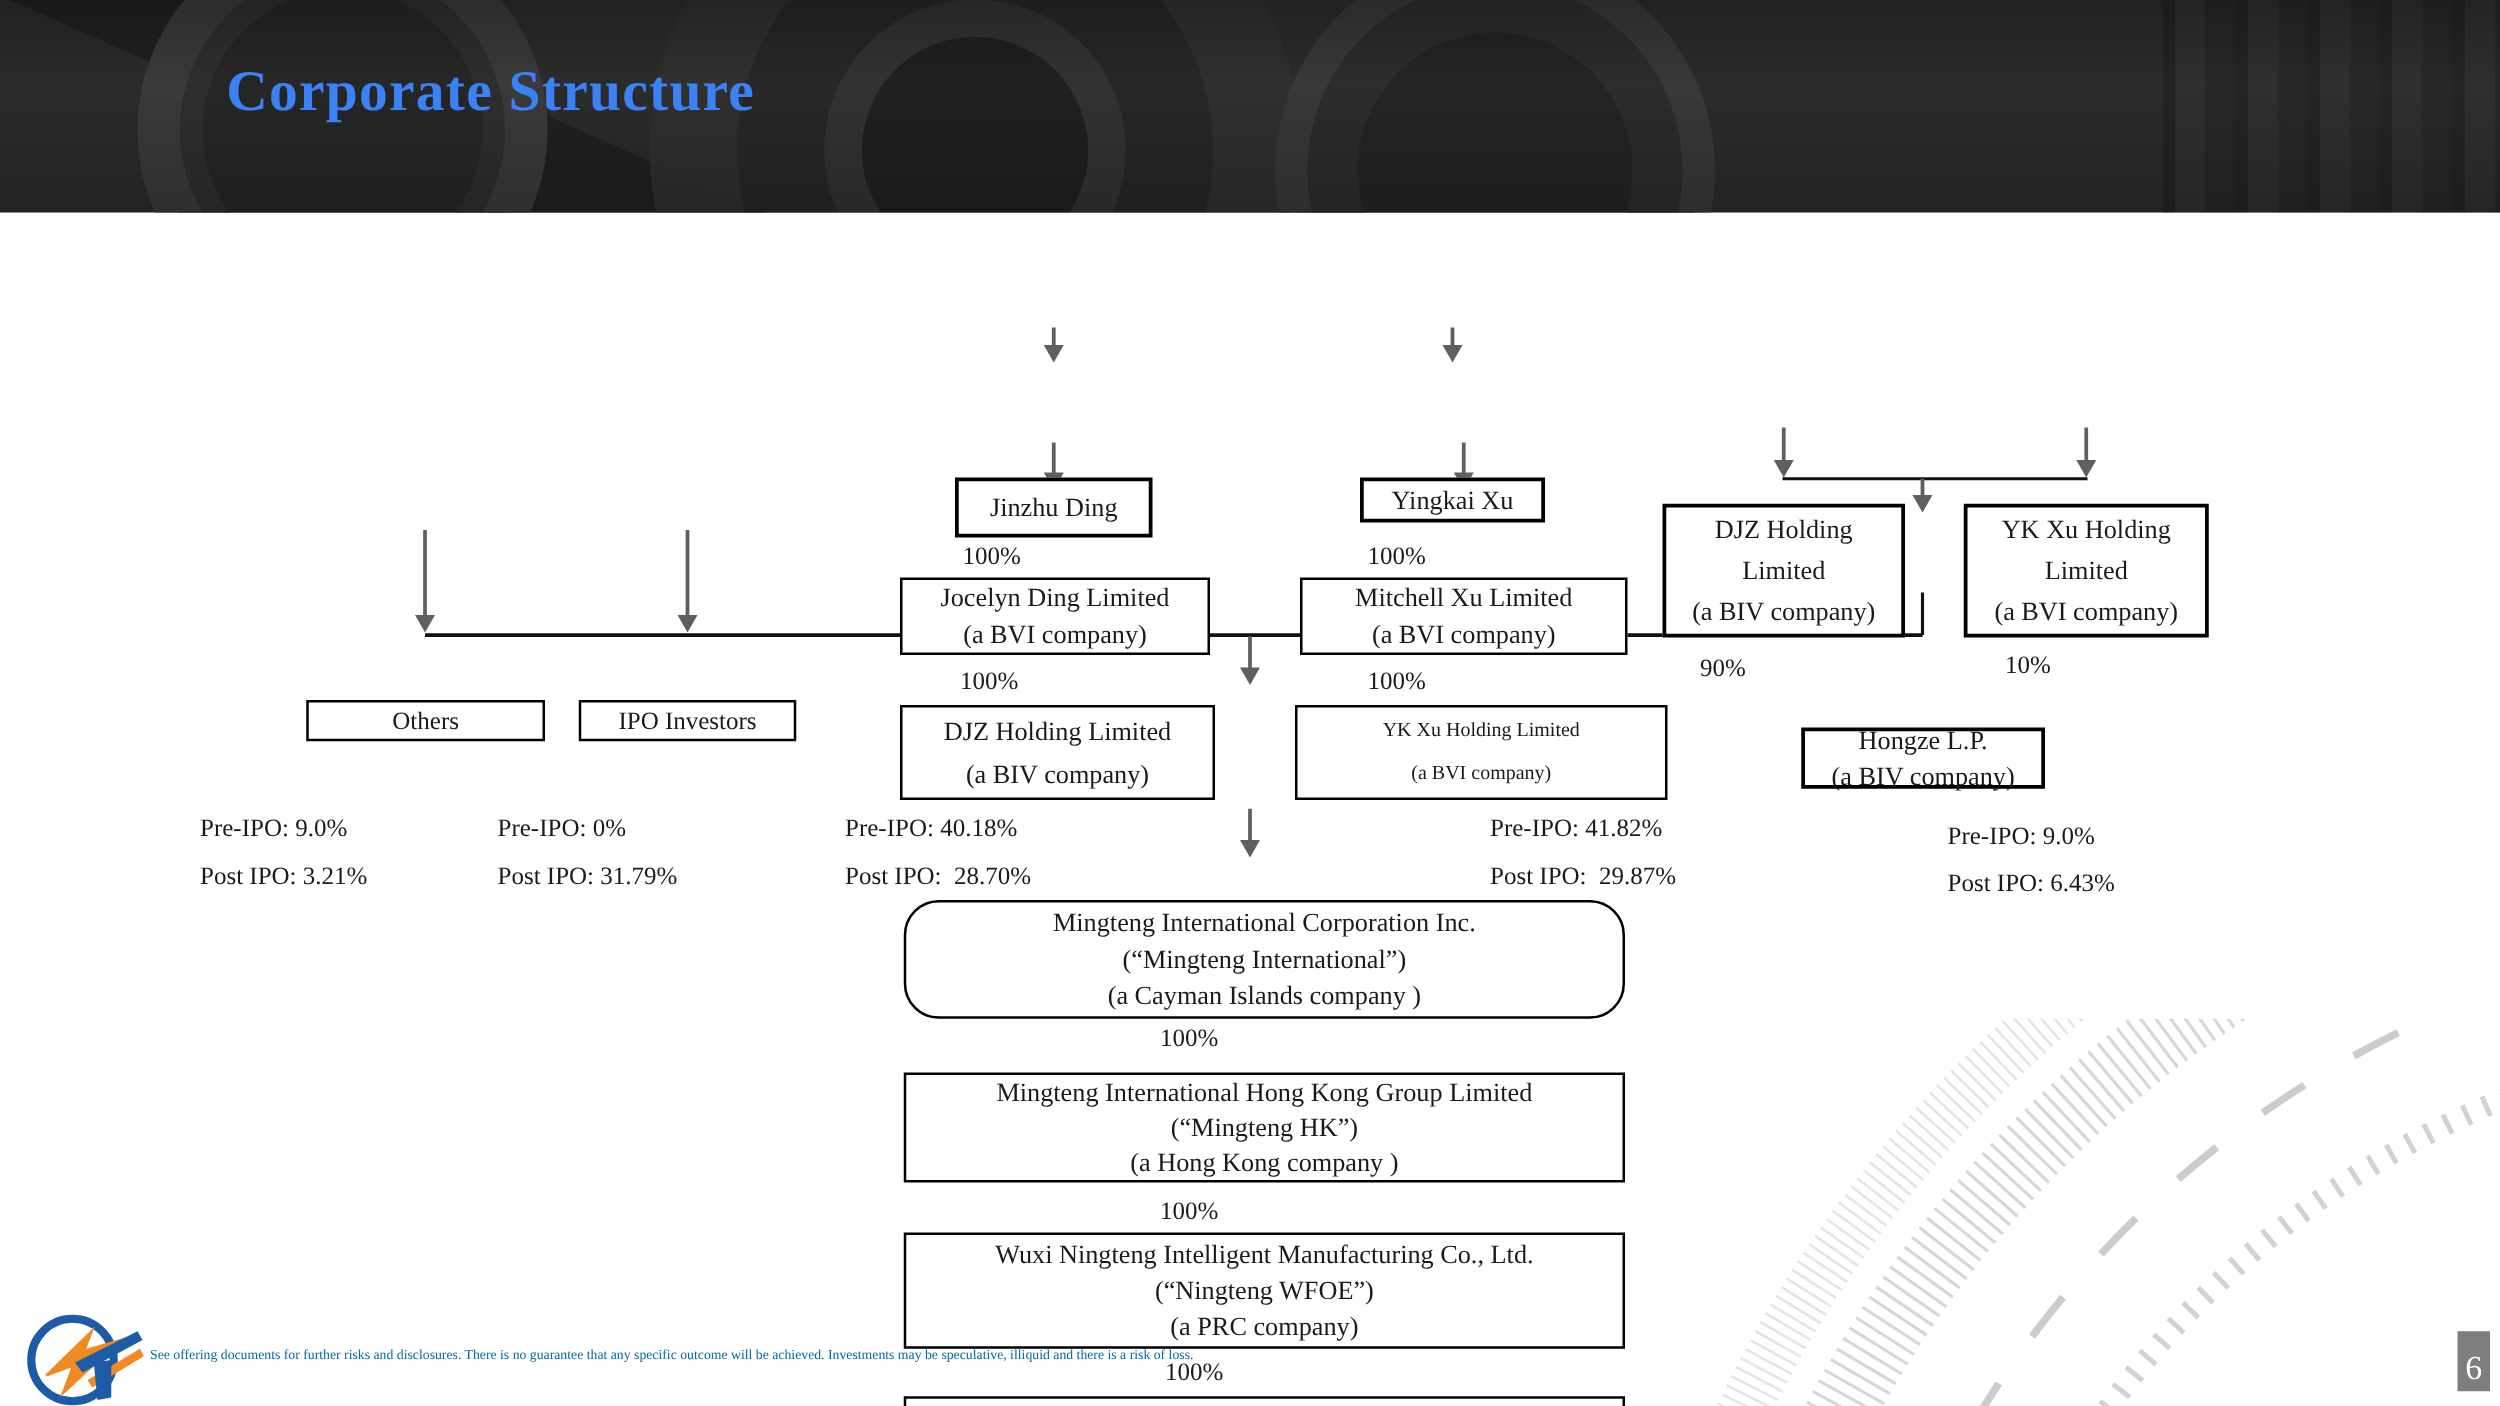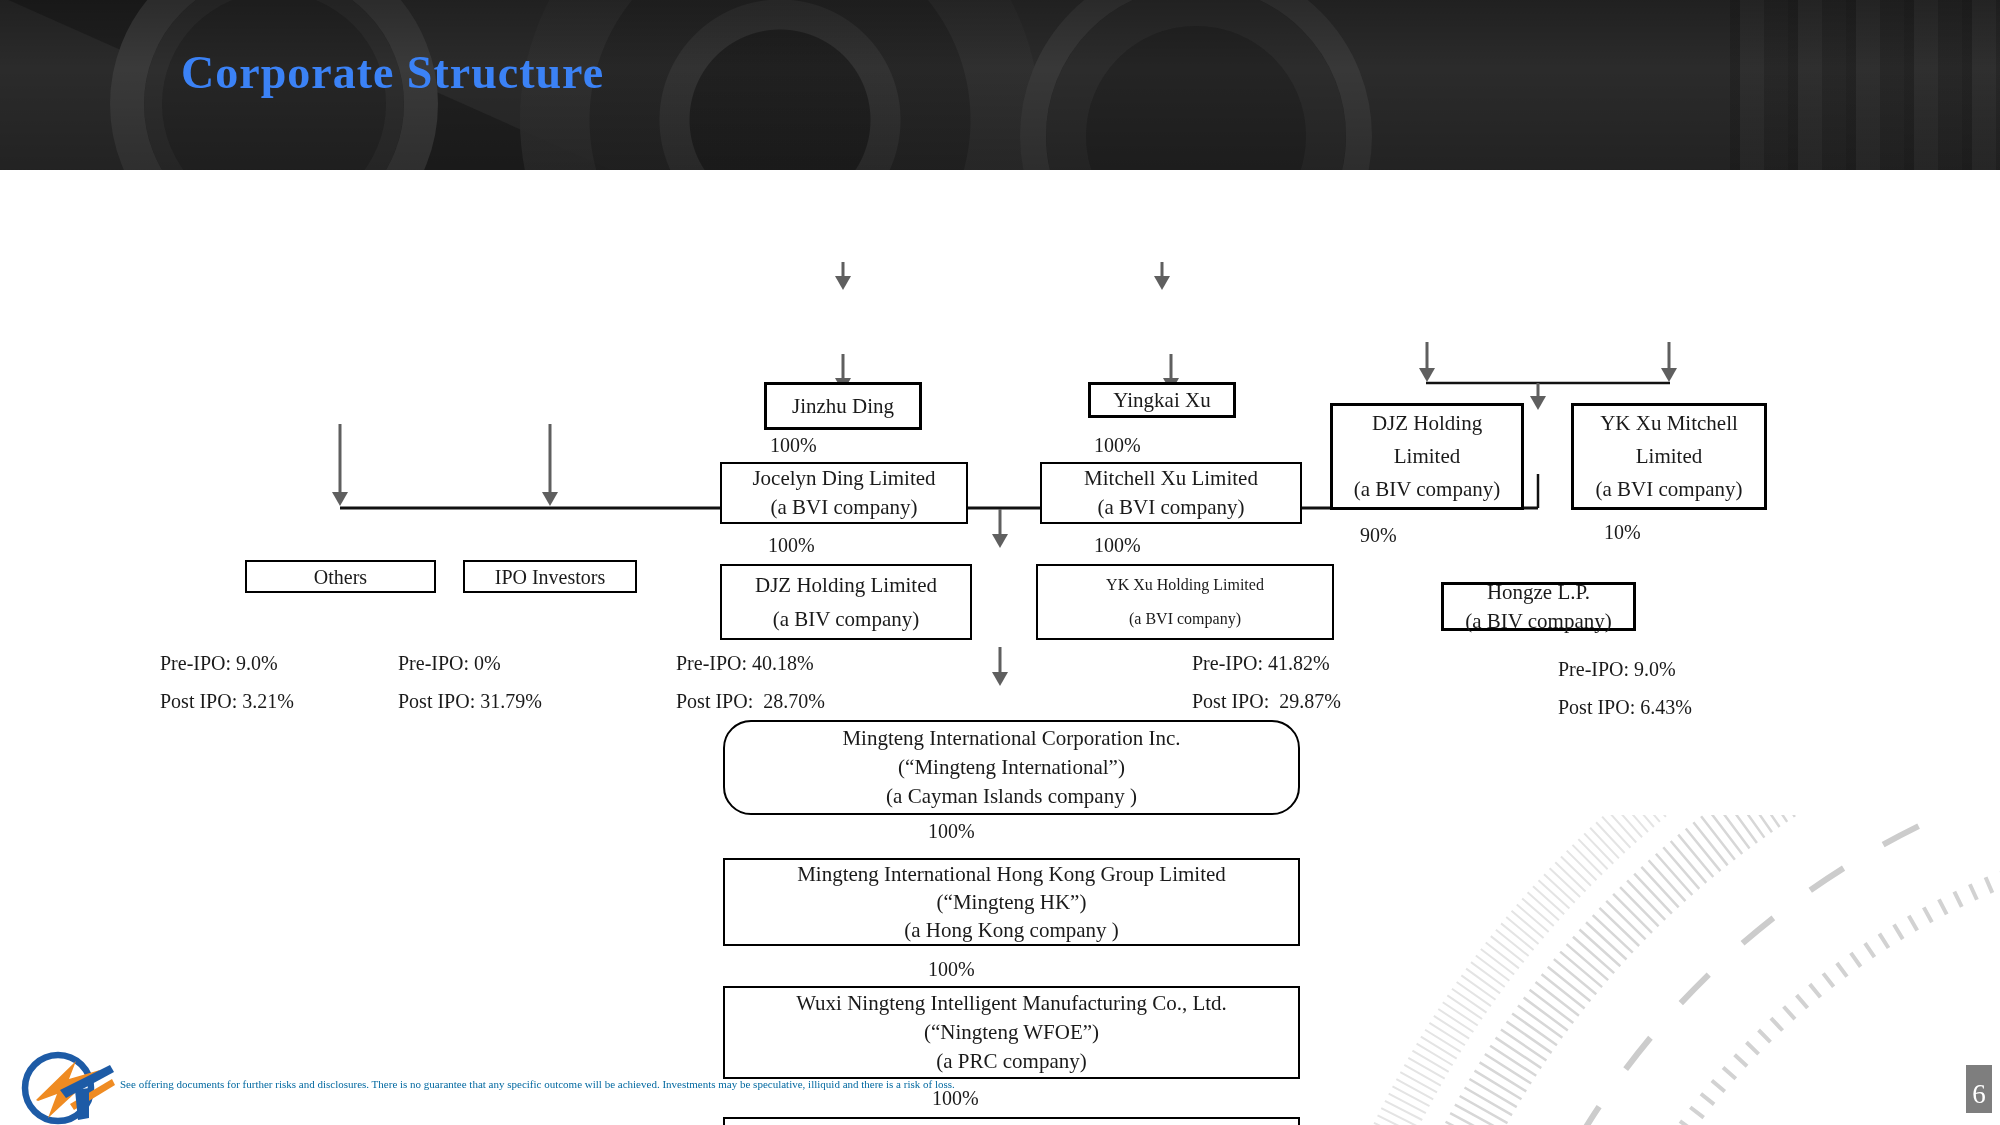--- a/index.html
+++ b/index.html
@@ -108,21 +108,21 @@
       </div>
       <div class="node" style="left: 1088px; top: 212px; width: 148px; height: 36px; font-size: 21px; line-height: 42px; border-width: 3px;">
         <div>Yingkai Xu</div>
       </div>
       <div class="node" style="left: 1330px; top: 233px; width: 194px; height: 107px; font-size: 21px; line-height: 33px; border-width: 3px;">
         <div>DJZ Holding</div>
         <div>Limited</div>
         <div>(a BIV company)</div>
       </div>
       <div class="node" style="left: 1571px; top: 233px; width: 196px; height: 107px; font-size: 21px; line-height: 33px; border-width: 3px;">
-        <div>YK Xu Mitchell</div>
+        <div>YK Xu Holding</div>
         <div>Limited</div>
         <div>(a BVI company)</div>
       </div>
       <div class="node" style="left: 720px; top: 292px; width: 248px; height: 62px; font-size: 21px; line-height: 29px; border-width: 2.5px;">
         <div>Jocelyn Ding Limited</div>
         <div>(a BVI company)</div>
       </div>
       <div class="node" style="left: 1040px; top: 292px; width: 262px; height: 62px; font-size: 21px; line-height: 29px; border-width: 2.5px;">
         <div>Mitchell Xu Limited</div>
         <div>(a BVI company)</div>

